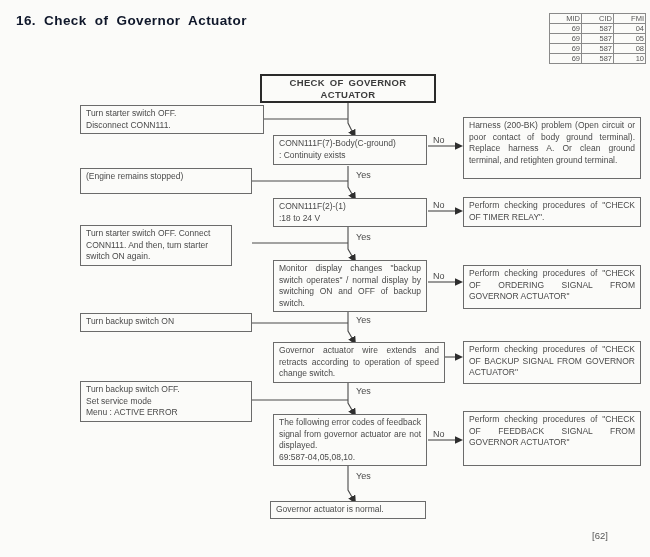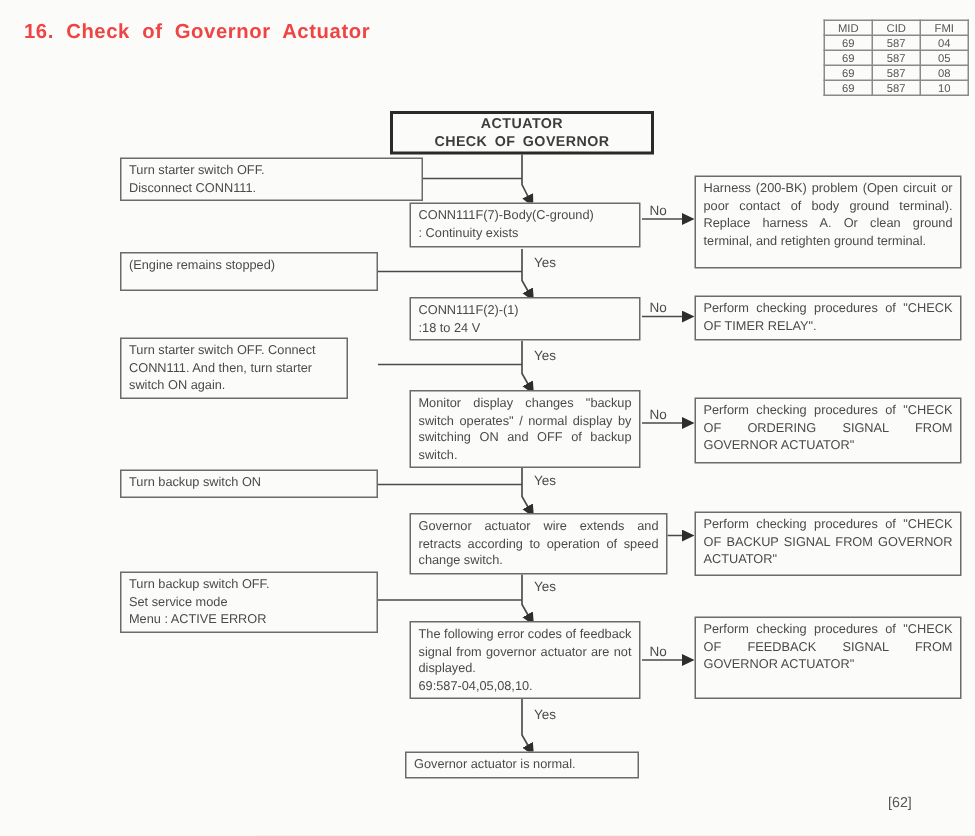--- a/index.html
+++ b/index.html
@@ -2,28 +2,28 @@
 <html><head>
 <meta charset="utf-8">
 <style>
   html,body{margin:0;padding:0;background:#e9e9e7;}
   .page{
     position:relative;width:650px;height:557px;background:#fbfbf9;
     font-family:"Liberation Sans", sans-serif;color:#4a4a4a;overflow:hidden;
   }
   .title{
     position:absolute;left:16px;top:13px;font-size:13.5px;font-weight:bold;
-    color:#ef4444;letter-spacing:.4px;word-spacing:4px;
+    color:#0f172a;letter-spacing:.4px;word-spacing:4px;
   }
   table.err{
     position:absolute;left:549px;top:13px;border-collapse:collapse;
     font-size:7.5px;color:#555;
   }
   table.err th,table.err td{
-    border:1px solid #8a8a8a;width:29px;height:9px;text-align:center;
+    border:1px solid #8a8a8a;width:29px;height:9px;text-align:right;
     font-weight:normal;padding:0 1px;
   }
   .box{
     position:absolute;border:1px solid #6b6b6b;background:#fbfbf9;
     font-size:8.5px;line-height:11.5px;padding:2px 5px;box-sizing:border-box;
     z-index:2;
   }
   .box .ln{text-align:justify;}
   .startbox{
     border:2.5px solid #2a2a2a;font-weight:bold;font-size:9.5px;line-height:12px;
@@ -109,25 +109,25 @@
     <text x="356" y="394">Yes</text>
     <text x="356" y="479">Yes</text>
     <text x="433" y="143">No</text>
     <text x="433" y="208">No</text>
     <text x="433" y="279">No</text>
     <text x="433" y="354">No</text>
     <text x="433" y="437">No</text>
   </svg>
 
   <div class="box startbox" style="left:260px;top:74px;width:176px;height:29px;">
+      <div class="ln">CHECK  OF  GOVERNOR</div>
       <div class="ln">ACTUATOR</div>
-      <div class="ln">CHECK  OF  GOVERNOR</div>
     </div>
 
-  <div class="box leftbox" style="left:80px;top:105px;width:202px;min-height:28px;">
+  <div class="box leftbox" style="left:80px;top:105px;width:184px;min-height:28px;">
       <div class="ln">Turn starter switch OFF.</div>
       <div class="ln">Disconnect CONN111.</div>
     </div>
   <div class="box leftbox" style="left:80px;top:168px;width:172px;min-height:26px;">
       <div class="ln">(Engine remains stopped)</div>
     </div>
   <div class="box leftbox" style="left:80px;top:225px;width:152px;min-height:36px;">
       <div class="ln">Turn starter switch OFF. Connect CONN111. And then, turn starter switch ON again.</div>
     </div>
   <div class="box leftbox" style="left:80px;top:381px;width:172px;min-height:38px;">

